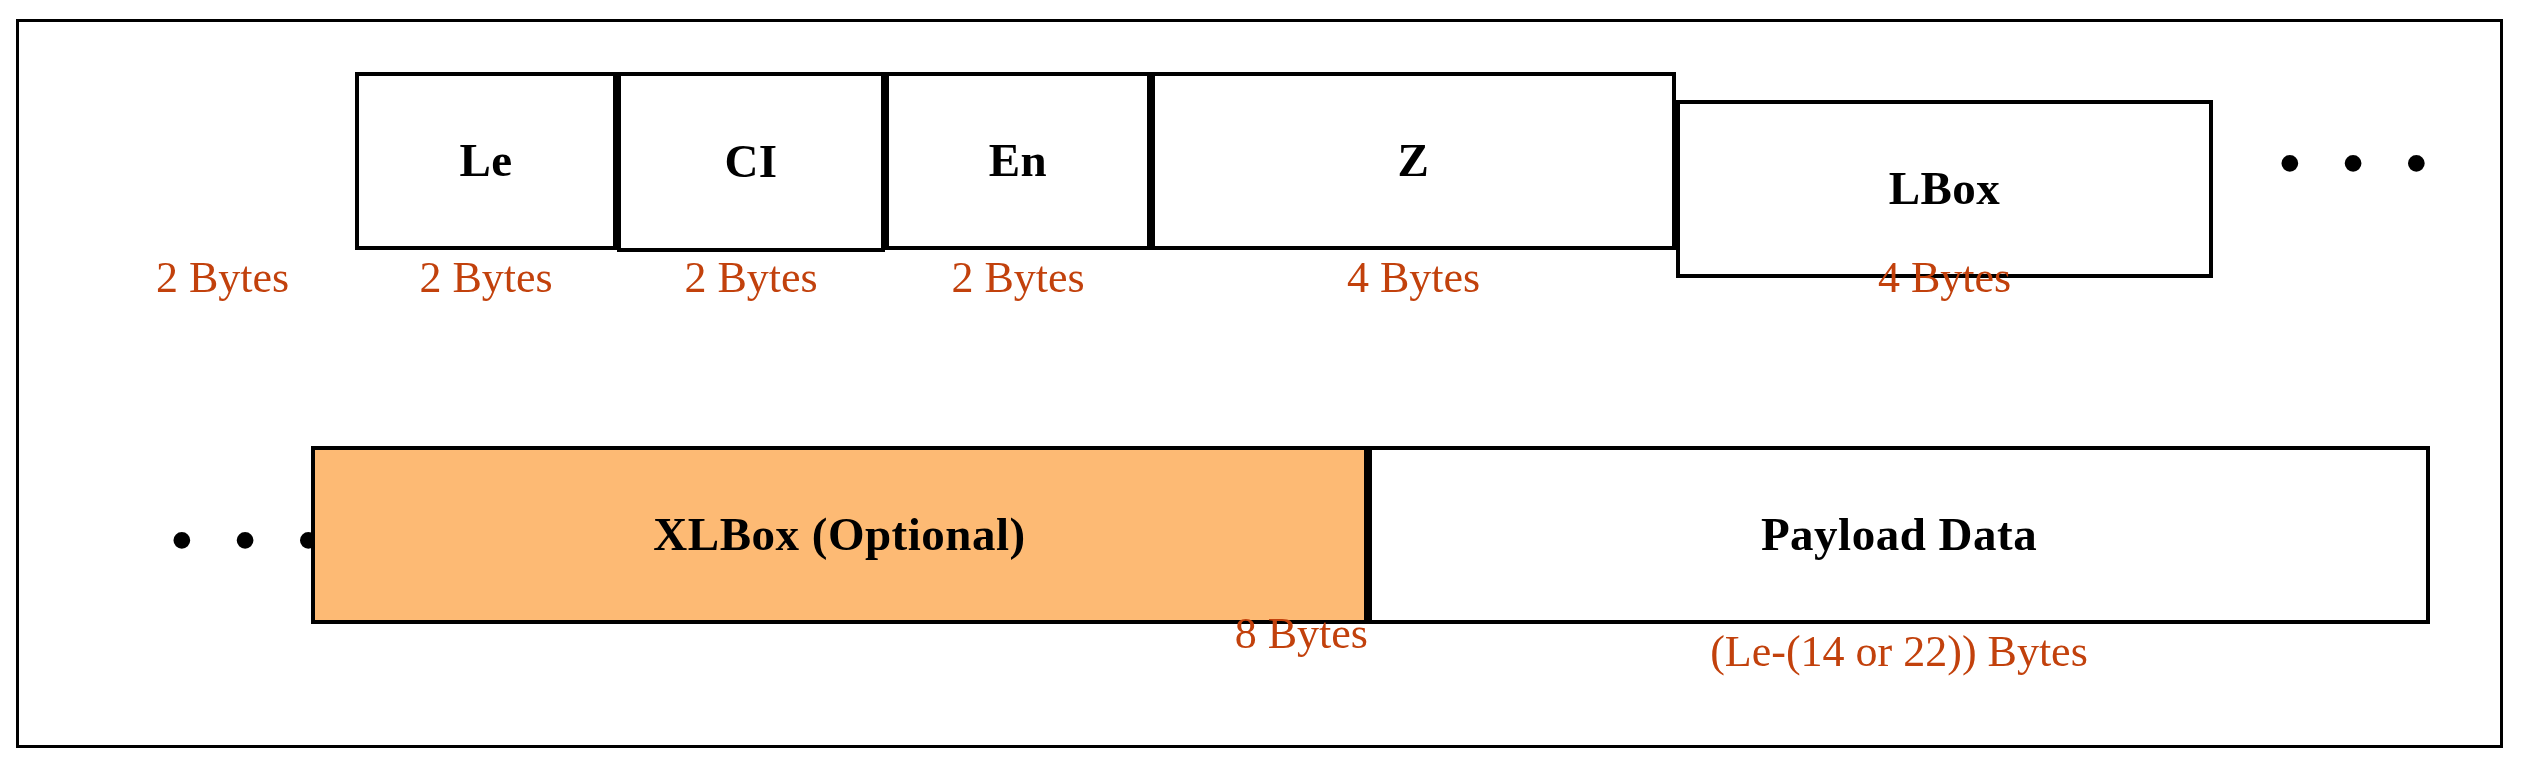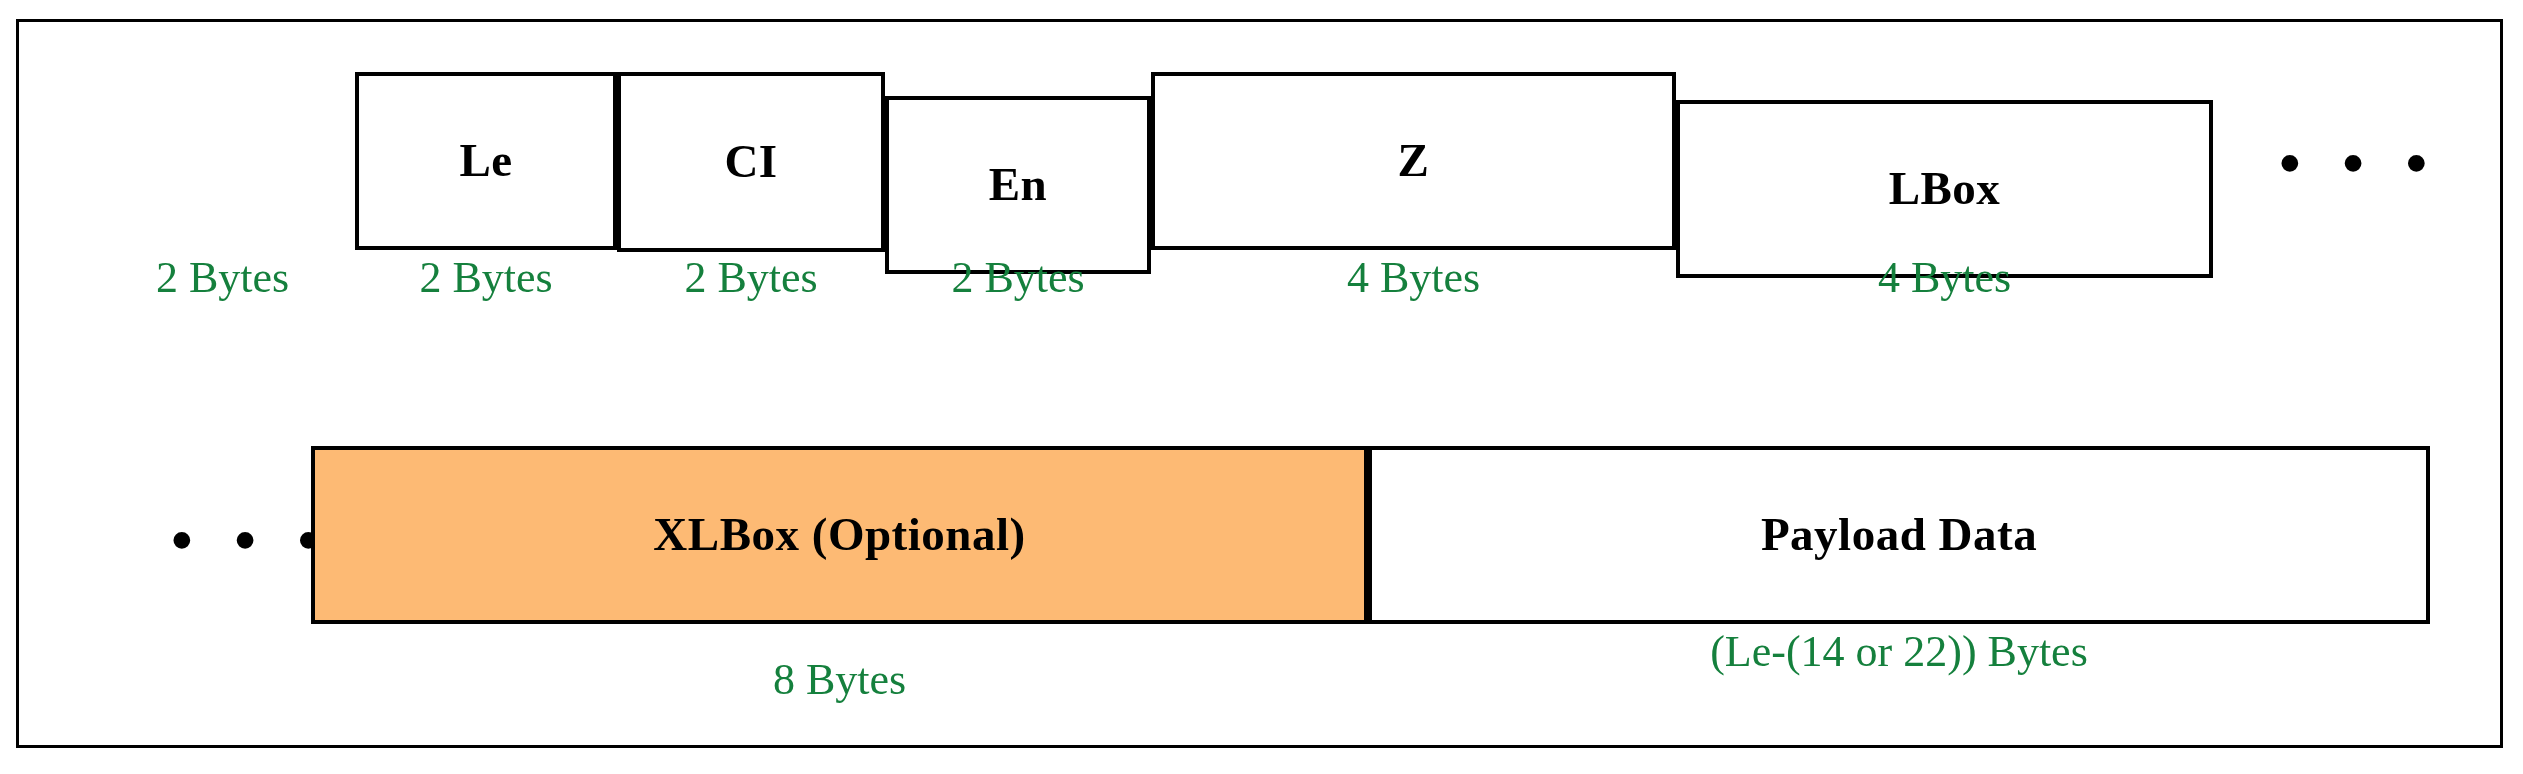--- a/index.html
+++ b/index.html
@@ -62,21 +62,21 @@
   }
   .field-label-two-line span { display: block; }
 
   
   .size-caption {
     position: absolute;
     text-align: center;
     font-weight: normal;
     font-size: 44px;
     line-height: 1.05;
-    color: #15803d;
+    color: #c2410c;
     white-space: nowrap;
   }
 
   
   .ellipsis {
     position: absolute;
     font-size: 62px;
     font-weight: bold;
     letter-spacing: 13px;
     color: #000000;
@@ -93,21 +93,21 @@
 
 
     <div class="field-box no-left" style="left:336px; top:50px; width:262px; height:178px; border-left:4px solid #000;">
       <span>Le</span>
     </div>
 
     <div class="field-box" style="left:598px; top:50px; width:268px; height:180px;">
       <span>CI</span>
     </div>
 
-    <div class="field-box" style="left:866px; top:50px; width:266px; height:178px;margin-top:24px;">
+    <div class="field-box" style="left:866px; top:50px; width:266px; height:178px;">
       <span>En</span>
     </div>
 
     <div class="field-box" style="left:1132px; top:50px; width:525px; height:178px;">
       <span>Z</span>
     </div>
 
     <div class="field-box" style="left:1657px; top:50px; width:537px; height:178px;margin-top:28px;">
       <span>LBox</span>
     </div>
@@ -129,19 +129,19 @@
     <div class="ellipsis" style="left:152px; top:487px;">• • •</div>
 
     <div class="field-box shaded" style="left:292px; top:424px; width:1057px; height:178px;">
       <span>XLBox (Optional)</span>
     </div>
 
     <div class="field-box" style="left:1349px; top:424px; width:1062px; height:178px;">
       <span>Payload Data</span>
     </div>
 
-    <div class="size-caption" style="left:292px; top:635px; width:1057px;">8 Bytes</div>
+    <div class="size-caption" style="left:292px; top:589px; width:1057px;text-align:right;">8 Bytes</div>
 
     <div class="size-caption" style="left:1349px; top:607px; width:1062px;">(Le-(14 or 22)) Bytes</div>
 
   </div>
 
 </div>
 
 </body></html>

